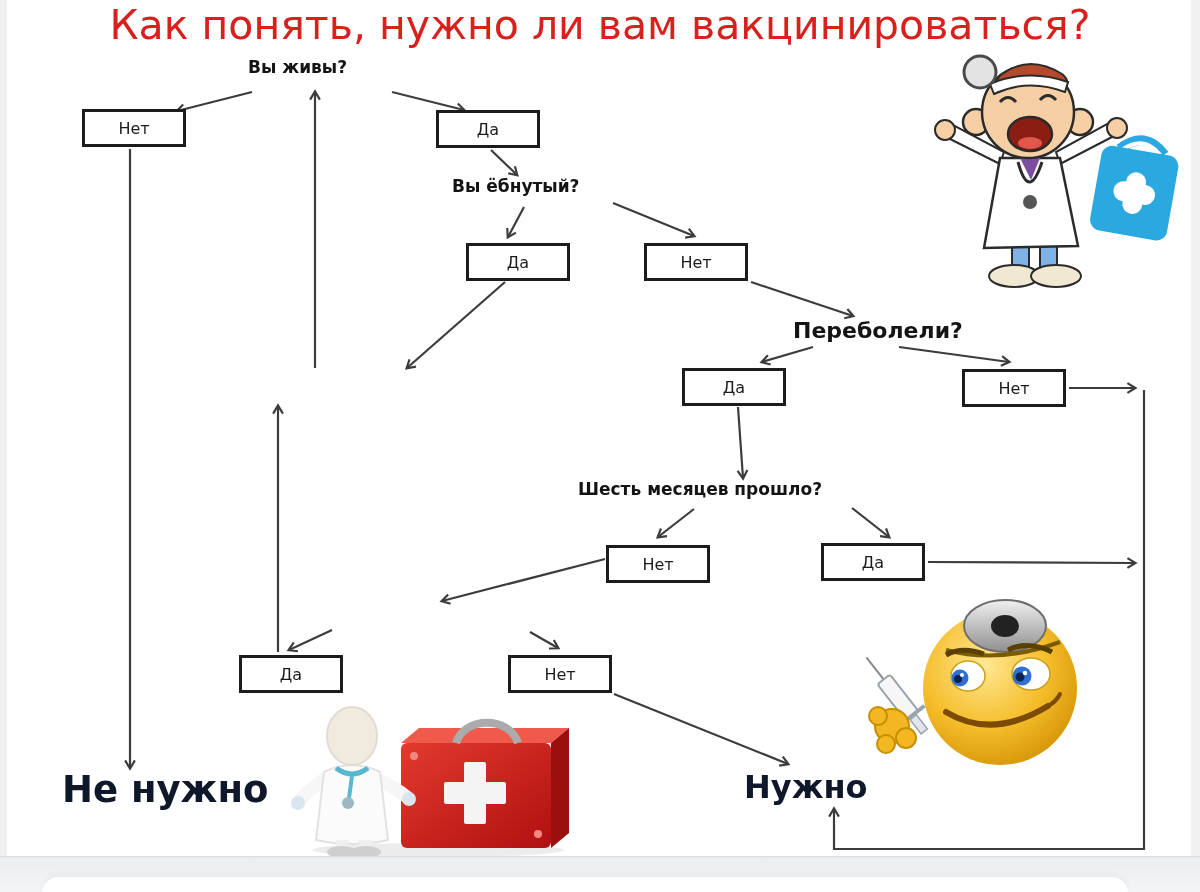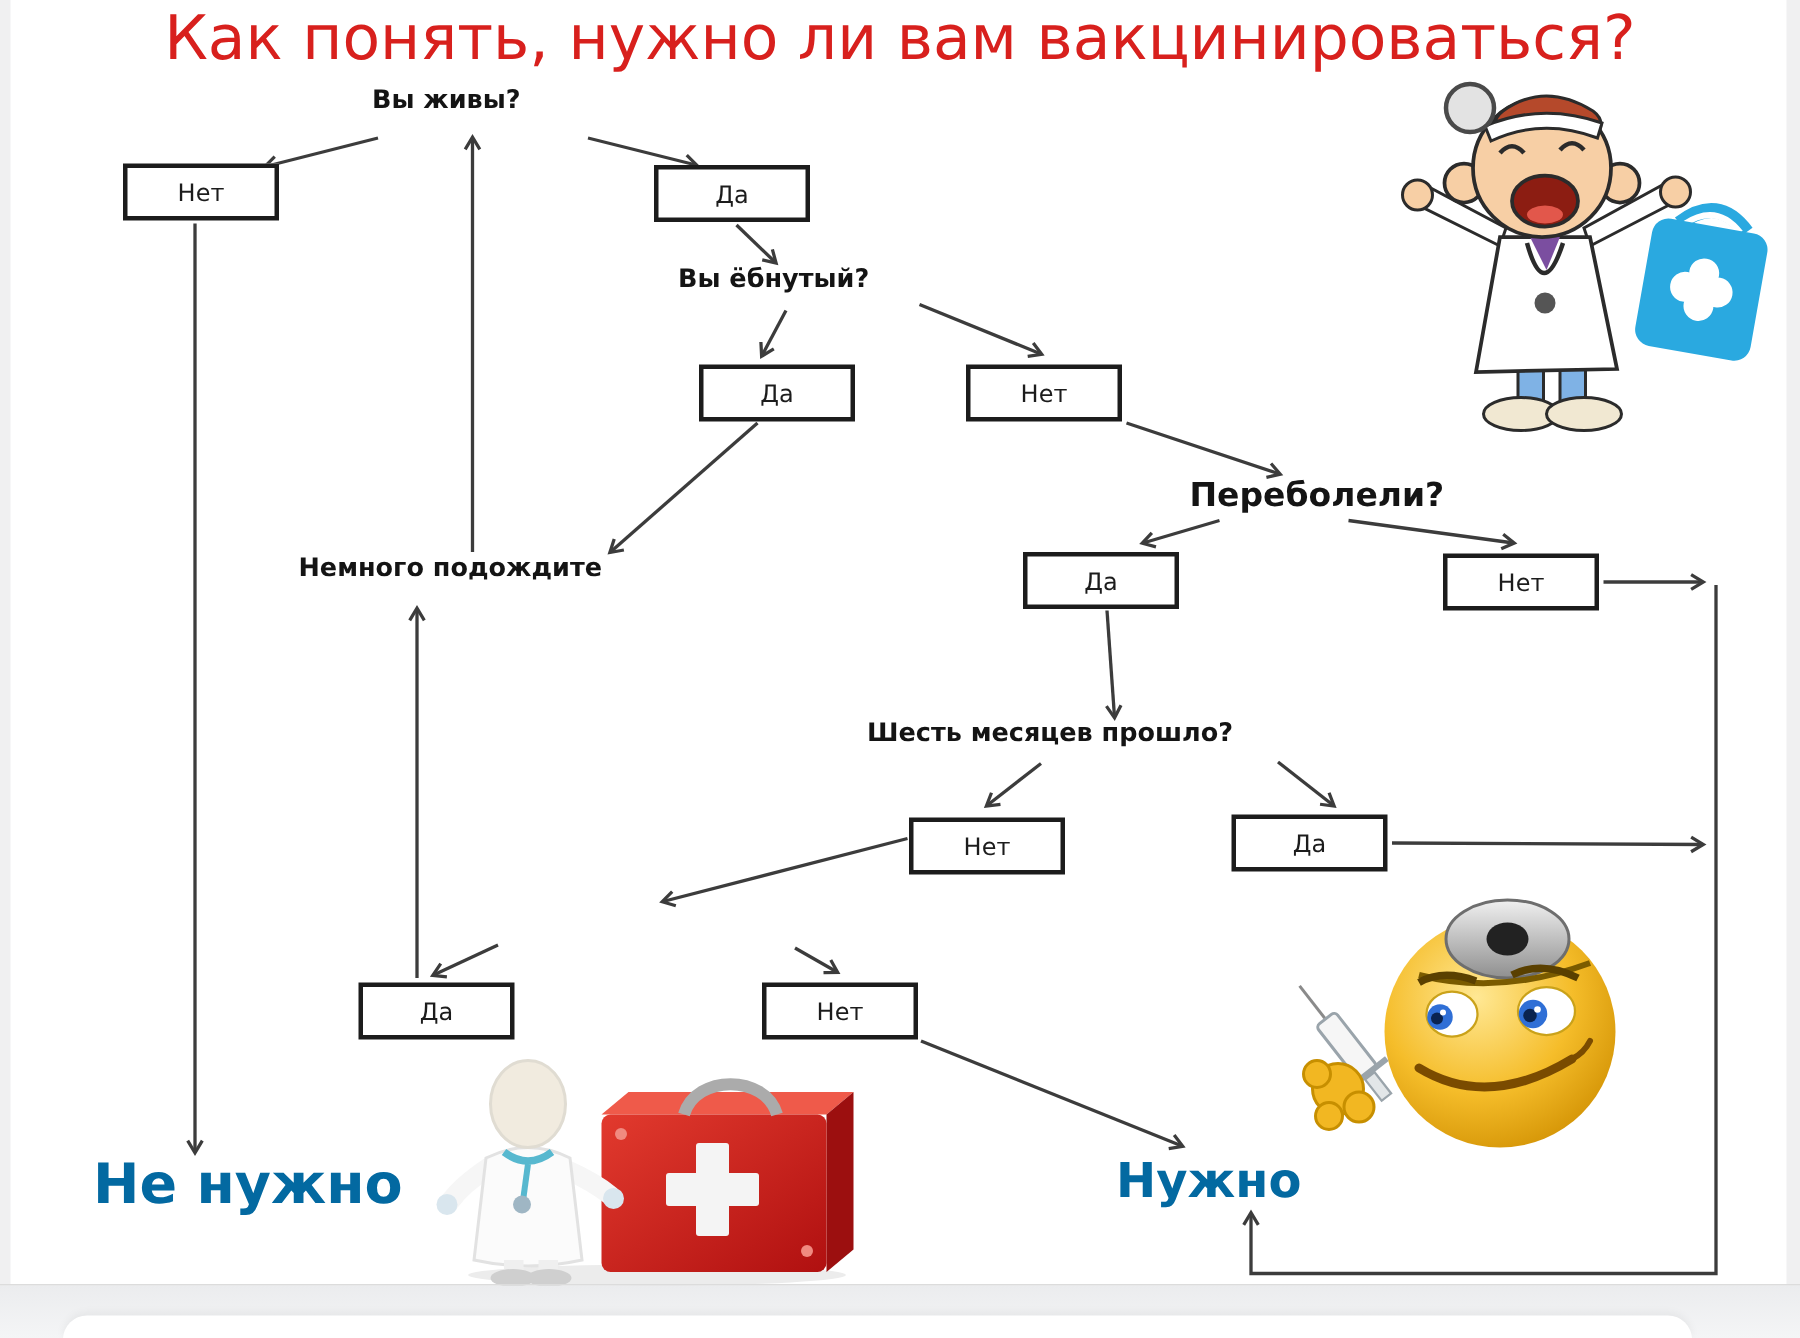--- a/index.html
+++ b/index.html
@@ -5,21 +5,21 @@
   html,body{margin:0;padding:0;background:#fff;}
   .screen{position:relative;width:1200px;height:892px;background:#ffffff;overflow:hidden;
           font-family:"DejaVu Sans",sans-serif;}
   .edge-strip{position:absolute;top:0;height:856px;background:#f0f0f1;}
   .title{position:absolute;top:2px;left:0;width:100%;text-align:center;
          font-size:41px;line-height:46px;font-weight:normal;color:#d8201d;white-space:nowrap;}
   .q{position:absolute;font-weight:bold;color:#141414;font-size:17px;white-space:nowrap;}
   .abox{position:absolute;width:104px;height:38px;box-sizing:border-box;border:3px solid #1c1c1c;
         background:#fff;display:flex;align-items:center;justify-content:center;
         font-size:16px;color:#1c1c1c;}
-  .outcome{position:absolute;font-weight:bold;color:#0369a1;white-space:nowrap;}
+  .outcome{position:absolute;font-weight:bold;color:#0f172a;white-space:nowrap;}
   .arrows{position:absolute;left:0;top:0;}
   .icon{position:absolute;}
   .band{position:absolute;left:0;top:856px;width:1200px;height:36px;
         background:linear-gradient(#ebecee,#f4f5f6);border-top:1px solid #dcdcdc;box-sizing:border-box;}
   .card{position:absolute;left:42px;top:20px;width:1086px;height:16px;background:#ffffff;
         border-radius:30px 30px 0 0;box-shadow:0 -2px 6px rgba(0,0,0,0.05);}
 </style>
 </head>
 <body>
 
@@ -58,21 +58,20 @@
       <line x1="332" y1="630" x2="289" y2="650" marker-end="url(#ah)"></line>
       <line x1="530" y1="632" x2="558" y2="648" marker-end="url(#ah)"></line>
       <line x1="278" y1="652" x2="278" y2="406" marker-end="url(#ah)"></line>
       <line x1="614" y1="694" x2="788" y2="764" marker-end="url(#ah)"></line>
     </g>
   </svg>
 
   <div class="q" style="left:248px;top:57px;">Вы живы?</div>
   <div class="q" style="left:452px;top:176px;">Вы ёбнутый?</div>
   <div class="q" style="left:793px;top:318px;font-size:22px;">Переболели?</div>
-  <div class="q" style="left:199px;top:369px;">Немного подождите</div>
   <div class="q" style="left:578px;top:479px;">Шесть месяцев прошло?</div>
 
   <div class="abox" style="left:82px;top:109px;">Нет</div>
   <div class="abox" style="left:436px;top:110px;">Да</div>
   <div class="abox" style="left:466px;top:243px;">Да</div>
   <div class="abox" style="left:644px;top:243px;">Нет</div>
   <div class="abox" style="left:682px;top:368px;">Да</div>
   <div class="abox" style="left:962px;top:369px;">Нет</div>
   <div class="abox" style="left:606px;top:545px;">Нет</div>
   <div class="abox" style="left:821px;top:543px;">Да</div>

